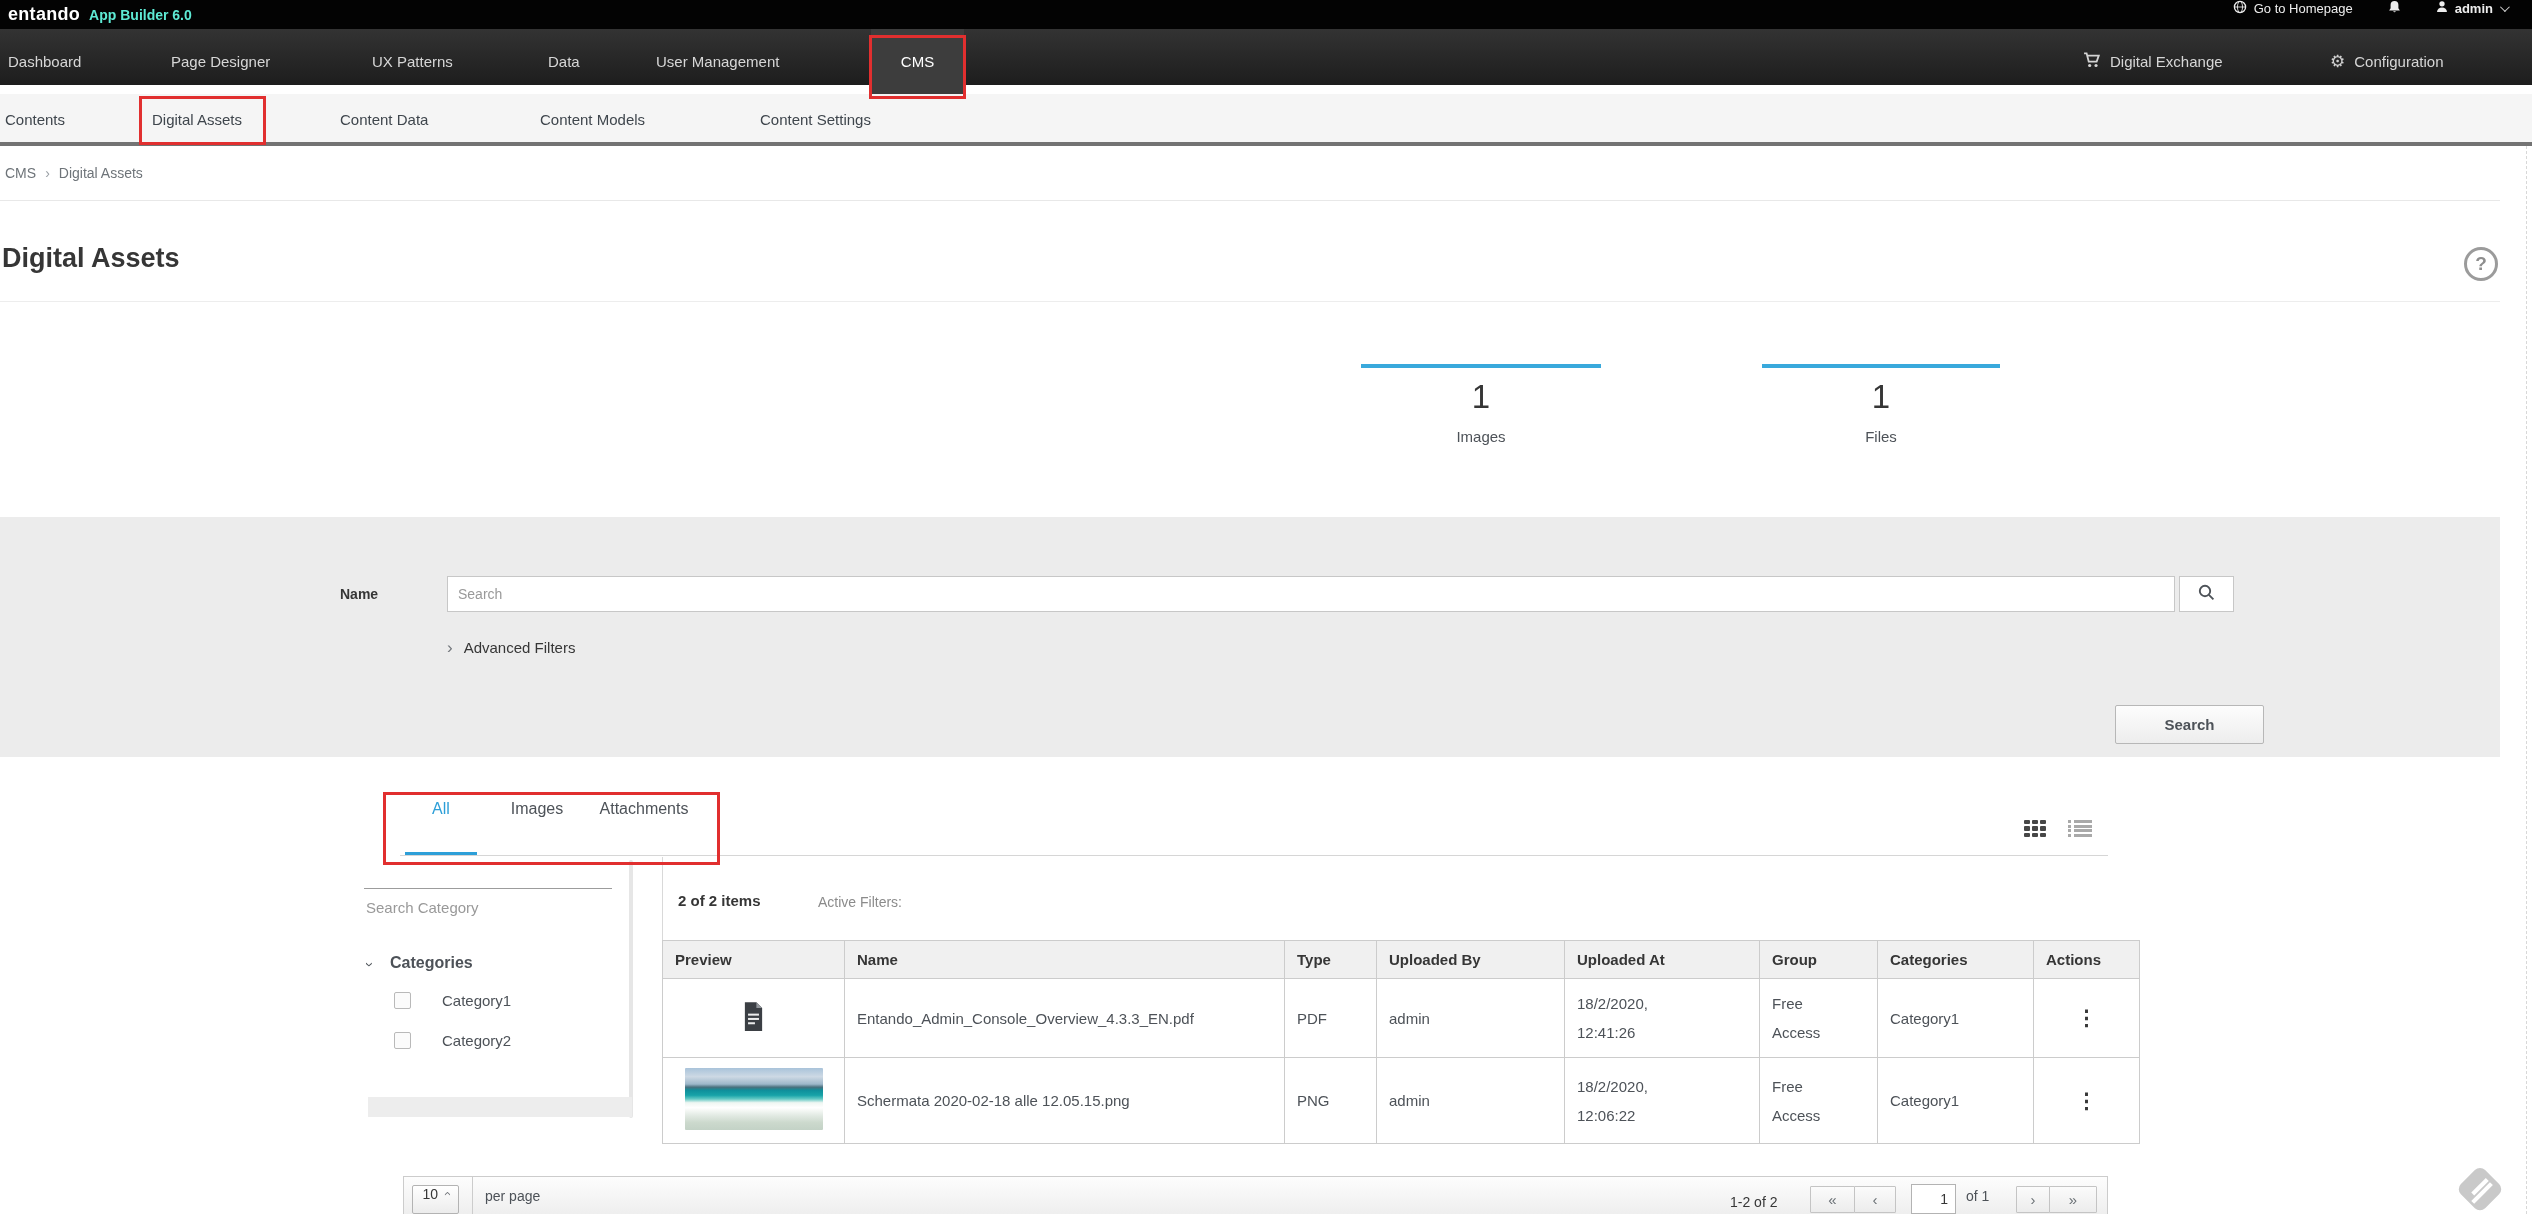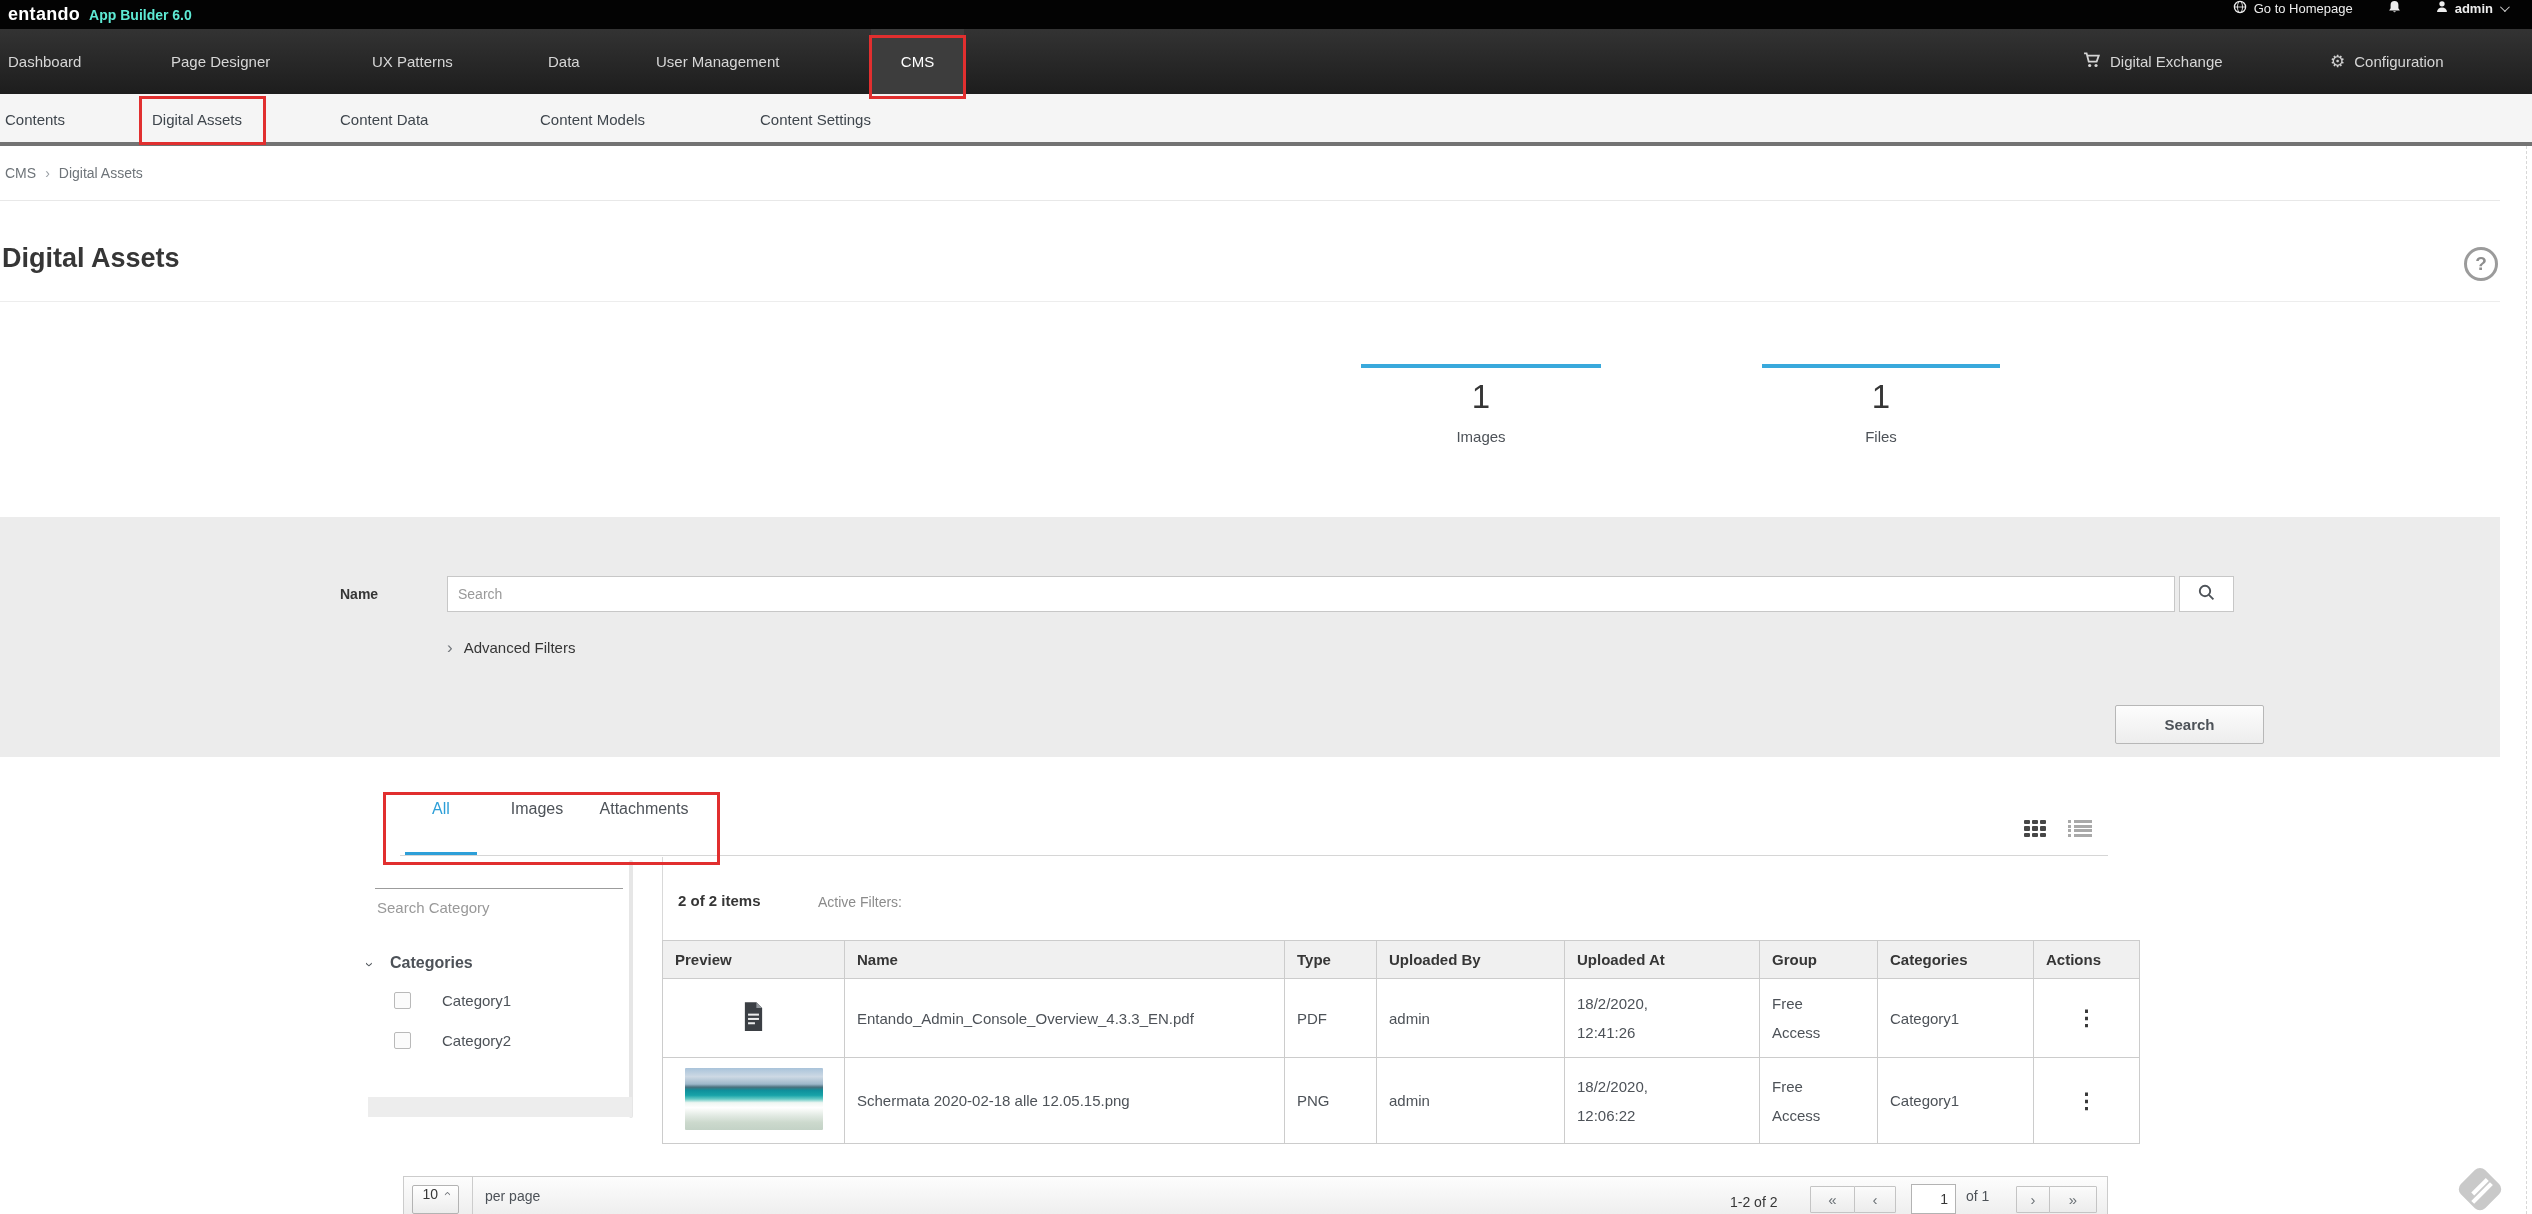--- a/index.html
+++ b/index.html
@@ -11,21 +11,21 @@
   .topbar { position:absolute; left:0; top:0; width:2532px; height:29px; background:#030303; color:#fff; }
   .brand { position:absolute; left:8px; top:0; height:29px; display:flex; align-items:center; gap:9px; }
   .brand .logo { font-size:18px; font-weight:bold; letter-spacing:.3px; color:#fff; }
   .brand .apptitle { font-size:14px; font-weight:600; color:#5eead4; }
   .topbar-right { position:absolute; right:8px; top:0; height:29px; display:flex; align-items:flex-start; }
   .topbar-item { display:flex; align-items:center; gap:7px; padding:0 17px; font-size:13px; color:#ededed; cursor:pointer; }
   .topbar-sep { width:1px; background:#2f2f2f; }
   .chev-down { width:7px; height:7px; border-right:1.5px solid #cfcfcf; border-bottom:1.5px solid #cfcfcf; transform:rotate(45deg) translateY(-2px); display:inline-block; }
 
   
-  .nav { position:absolute; left:0; top:29px; width:2532px; height:65px; background:linear-gradient(180deg,#333333 0%,#1d1d1d 100%); }
+  .nav { position:absolute; left:0; top:29px; width:2532px; height:56px; background:linear-gradient(180deg,#333333 0%,#1d1d1d 100%); }
   .nav-item { position:absolute; top:0; height:65px; line-height:65px; color:#d6d6d6; font-size:15px; cursor:pointer; white-space:nowrap; }
   .nav-item.active { background:#3d3d3d; color:#fff; text-align:center; }
   .nav-util { position:absolute; top:0; height:65px; display:flex; align-items:center; gap:9px; color:#d6d6d6; font-size:15px; cursor:pointer; white-space:nowrap; }
   .gear-glyph { font-size:17px; color:#cfcfcf; line-height:1; }
 
   
   .subnav { position:absolute; left:0; top:94px; width:2532px; height:52px; background:#f5f5f5; border-bottom:4px solid #737373; }
   .subnav-item { position:absolute; top:0; height:52px; line-height:52px; font-size:15px; color:#3f464d; cursor:pointer; white-space:nowrap; }
 
   
@@ -59,21 +59,21 @@
   .tab-underline { position:absolute; left:405px; top:852px; width:72px; height:4px; background:#2d9fd8; }
   .tabline { position:absolute; left:400px; top:855px; width:1708px; height:1px; background:#d6d6d6; }
   .grid-icon { position:absolute; left:2024px; top:820px; width:22px; height:17px; display:grid; grid-template-columns:repeat(3,1fr); gap:2px; cursor:pointer; }
   .grid-icon i { background:#474747; border-radius:1px; }
   .list-icon { position:absolute; left:2068px; top:820px; width:24px; height:17px; display:flex; flex-direction:column; justify-content:space-between; cursor:pointer; }
   .list-icon .lrow { display:flex; gap:3px; height:3px; }
   .list-icon .lrow i:first-child { width:3px; background:#a9a9a9; }
   .list-icon .lrow i:last-child { flex:1; background:#a9a9a9; }
 
   
-  .cat-search { position:absolute; left:375px; top:888px; width:248px; height:34px; border:0; border-top:1px solid #9c9c9c; background:transparent; font-size:15px; color:#4d5258; padding:4px 2px 0 2px; font-family:"Liberation Sans",sans-serif; }
+  .cat-search { position:absolute; left:364px; top:888px; width:248px; height:34px; border:0; border-top:1px solid #9c9c9c; background:transparent; font-size:15px; color:#4d5258; padding:4px 2px 0 2px; font-family:"Liberation Sans",sans-serif; }
   .tree-chev { position:absolute; left:368px; top:956px; font-size:15px; color:#4d5258; display:inline-block; transform:rotate(90deg); }
   .tree-root { position:absolute; left:390px; top:954px; font-size:16px; font-weight:bold; color:#4d5258; }
   .cat-checkbox { position:absolute; left:394px; width:17px; height:17px; background:#fbfbfb; border:1px solid #b9b9b9; border-radius:2px; cursor:pointer; }
   .cat-label { position:absolute; left:442px; font-size:15px; color:#4d5258; }
   .v-scrollbar { position:absolute; left:629px; top:860px; width:4px; height:258px; background:#e6e6e6; border-radius:2px; }
   .h-scrollbar { position:absolute; left:368px; top:1097px; width:264px; height:20px; background:#ededed; }
 
   
   .vline-left { position:absolute; left:662px; top:857px; width:1px; height:84px; background:#d9d9d9; }
   .result-count { position:absolute; left:678px; top:892px; font-size:15px; font-weight:bold; color:#363636; }

